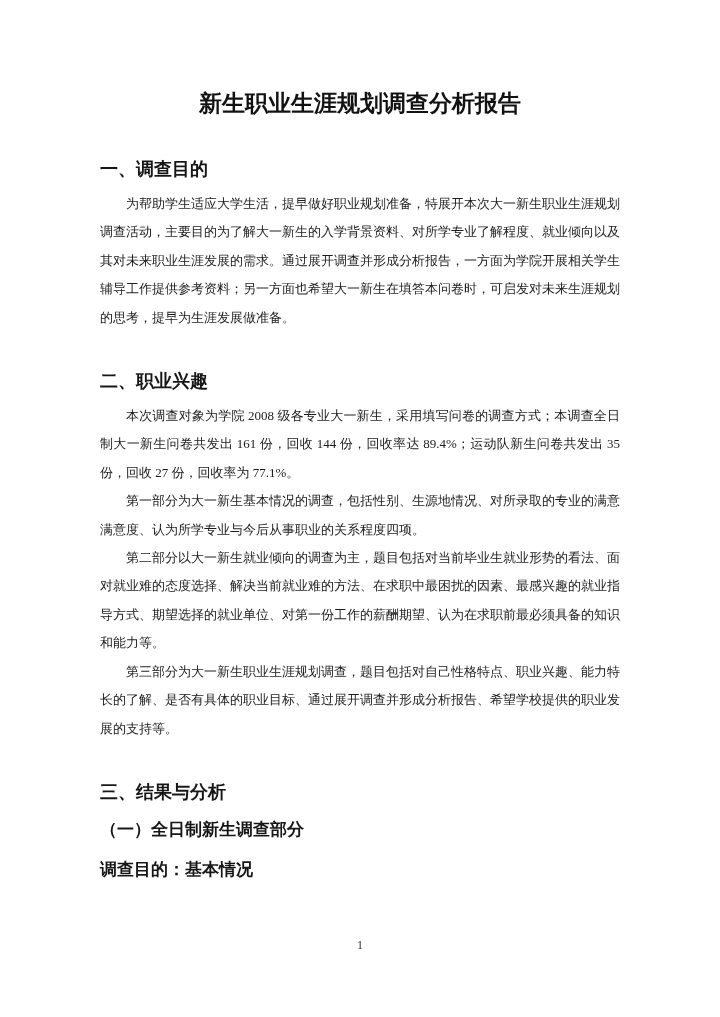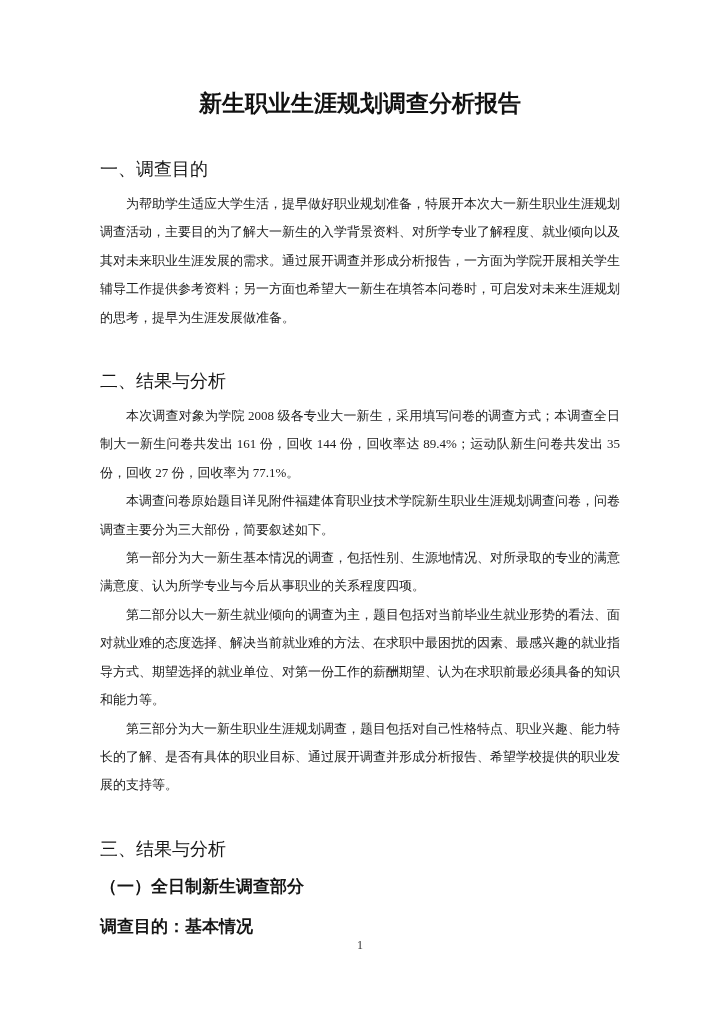--- a/index.html
+++ b/index.html
@@ -26,21 +26,21 @@
     margin: 88px 0 0 0;
     font-size: 23px;
     font-weight: 700;
     text-align: center;
     line-height: 32px;
     color: #111111;
   }
   .section-heading {
     margin: 36px 0 8px 0;
     font-size: 18px;
-    font-weight: 400;
+    font-weight: 700;
     line-height: 26px;
     color: #161616;
   }
   .body-para {
     margin: 0;
     font-size: 13px;
     line-height: 28.4px;
     text-align: justify;
     text-justify: inter-ideograph;
     text-indent: 2em;
@@ -70,23 +70,22 @@
   <div class="content">
 
     <h1 class="doc-title">新生职业生涯规划调查分析报告</h1>
 
     <section>
       <h2 class="section-heading">一、调查目的</h2>
       <p class="body-para">为帮助学生适应大学生活，提早做好职业规划准备，特展开本次大一新生职业生涯规划调查活动，主要目的为了解大一新生的入学背景资料、对所学专业了解程度、就业倾向以及其对未来职业生涯发展的需求。通过展开调查并形成分析报告，一方面为学院开展相关学生辅导工作提供参考资料；另一方面也希望大一新生在填答本问卷时，可启发对未来生涯规划的思考，提早为生涯发展做准备。</p>
     </section>
 
     <section>
-      <h2 class="section-heading">二、结果与分析</h2>
+      <h2 class="section-heading">二、职业兴趣</h2>
       <p class="body-para">本次调查对象为学院 2008 级各专业大一新生，采用填写问卷的调查方式；本调查全日制大一新生问卷共发出 161 份，回收 144 份，回收率达 89.4%；运动队新生问卷共发出 35 份，回收 27 份，回收率为 77.1%。</p>
-      <p class="body-para">本调查问卷原始题目详见附件福建体育职业技术学院新生职业生涯规划调查问卷，问卷调查主要分为三大部份，简要叙述如下。</p>
       <p class="body-para">第一部分为大一新生基本情况的调查，包括性别、生源地情况、对所录取的专业的满意满意度、认为所学专业与今后从事职业的关系程度四项。</p>
       <p class="body-para">第二部分以大一新生就业倾向的调查为主，题目包括对当前毕业生就业形势的看法、面对就业难的态度选择、解决当前就业难的方法、在求职中最困扰的因素、最感兴趣的就业指导方式、期望选择的就业单位、对第一份工作的薪酬期望、认为在求职前最必须具备的知识和能力等。</p>
       <p class="body-para">第三部分为大一新生职业生涯规划调查，题目包括对自己性格特点、职业兴趣、能力特长的了解、是否有具体的职业目标、通过展开调查并形成分析报告、希望学校提供的职业发展的支持等。</p>
     </section>
 
     <section>
       <h2 class="section-heading">三、结果与分析</h2>
       <h3 class="sub-heading">（一）全日制新生调查部分</h3>
       <h3 class="sub-heading">调查目的：基本情况</h3>
     </section>

